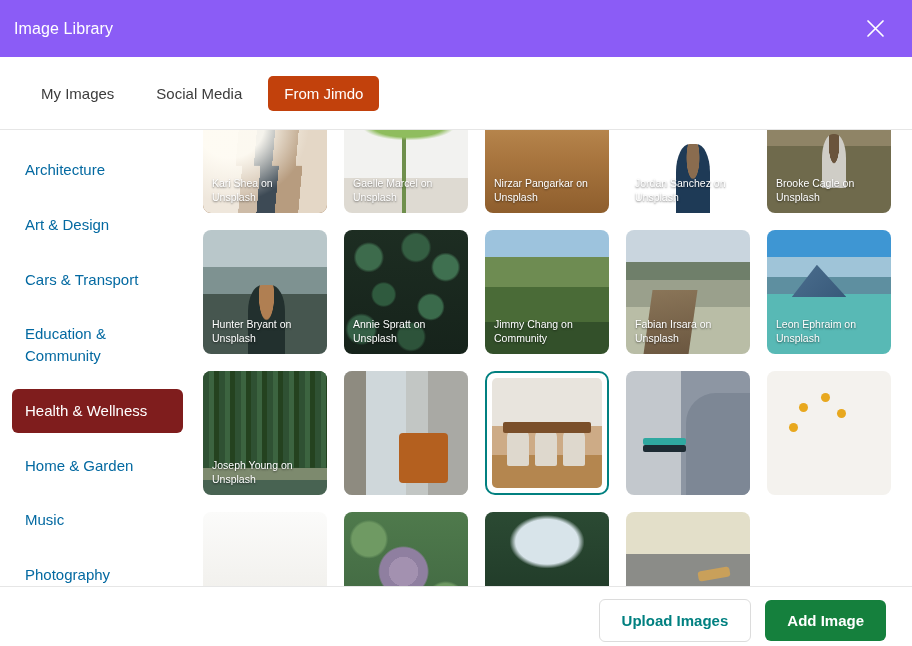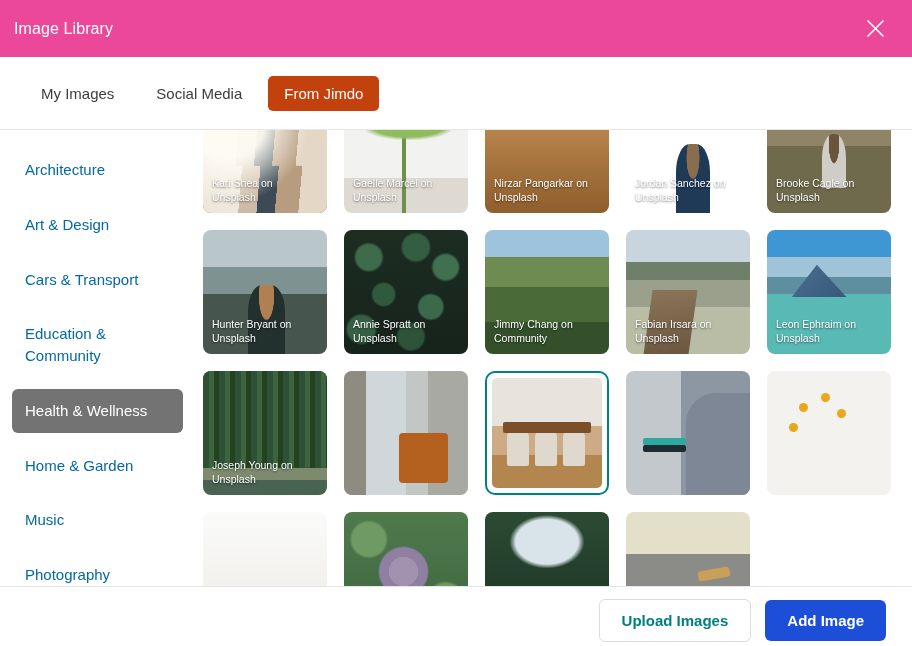--- a/index.html
+++ b/index.html
@@ -15,21 +15,21 @@
     position: relative;
     width: 912px; height: 646px;
     background: #ffffff;
     display: flex;
     flex-direction: column;
   }
 
   
   .titlebar {
     height: 57px;
-    background: #ec4899;
+    background: #8b5cf6;
     display: flex;
     align-items: center;
     justify-content: space-between;
     padding: 0 20px 0 14px;
     flex: 0 0 auto;
   }
   .titlebar-title {
     color: #ffffff;
     font-size: 16px;
     font-weight: 400;
@@ -88,21 +88,21 @@
     margin: 0 12px;
     padding: 11px 13px;
     font-size: 15px;
     color: #0369a1;
     border-radius: 6px;
     cursor: pointer;
     line-height: 1.45;
     margin-bottom: 11px;
   }
   .cat.active {
-    background: #737373;
+    background: #7f1d1d;
     color: #ffffff;
   }
 
   
   .gridwrap {
     flex: 1 1 auto;
     overflow: hidden;
     position: relative;
     padding: 0 0 0 8px;
   }
@@ -174,21 +174,21 @@
     font-family: inherit;
     margin-top: 8px;
   }
   .btn-secondary {
     background: #ffffff;
     color: #018080;
     border: 1px solid #dcdcdc;
     font-weight: 700;
   }
   .btn-primary {
-    background: #1d4ed8;
+    background: #15803d;
     color: #ffffff;
     font-weight: 700;
   }
 
   
   .pic { background-repeat: no-repeat; background-size: cover; }
 
   .p-interior1{background:
     radial-gradient(circle at 22% 28%, rgba(255,252,244,.95) 0 26%, rgba(0,0,0,0) 60%),
     linear-gradient(95deg,#efe7dc 0 30%,#cdbba7 30% 44%,#3d4a55 44% 58%,#b79c7f 58% 76%,#e4d7c6 76% 100%),

